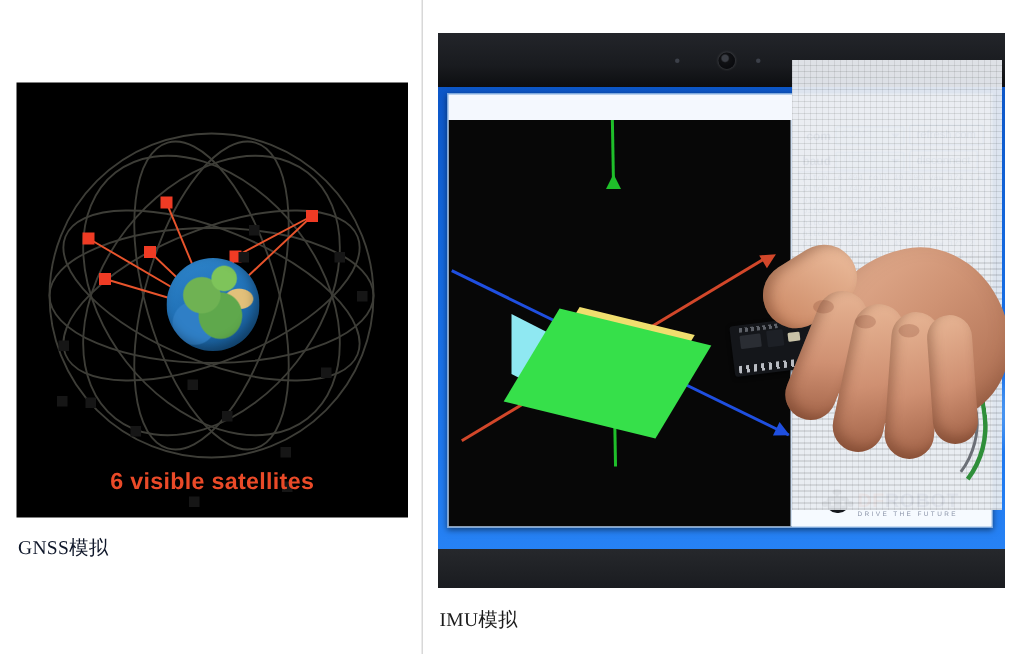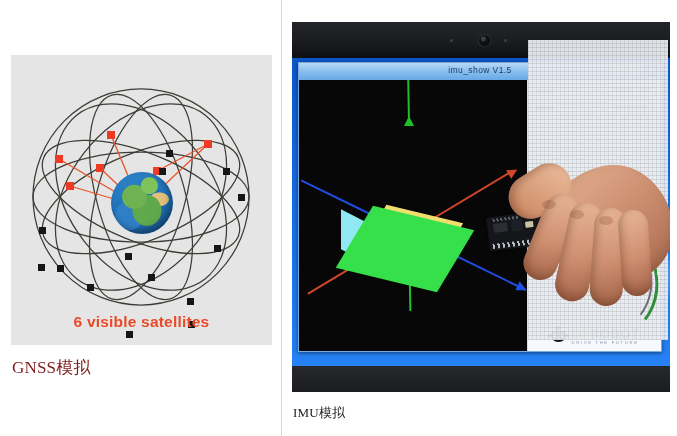--- a/index.html
+++ b/index.html
@@ -16,25 +16,25 @@
   
   .col-divider{
     position:absolute;left:281px;top:0;width:1px;height:436px;
     background:#d8d8d8;
   }
 
   
   .col-left{position:absolute;left:0;top:0;width:281px;height:436px;}
   .gnss-figure{
     position:absolute;left:11px;top:55px;width:261px;height:290px;
-    background:#e5e5e5;overflow:hidden;
+    background:#000000;overflow:hidden;
   }
   .gnss-caption{
     position:absolute;left:12px;top:356px;
-    font-size:17px;color:#7f1d1d;letter-spacing:.2px;
+    font-size:13px;color:#0f172a;letter-spacing:.2px;
     white-space:nowrap;
   }
 
   
   .globe{
     position:absolute;left:50%;top:50%;
     width:62px;height:62px;margin-left:-31px;margin-top:-28px;
     border-radius:50%;
     background:
       radial-gradient(circle at 62% 22%, #7ec45a 0 8px, transparent 9px),
@@ -379,28 +379,20 @@
         <div class="webcam-dot r"></div>
       </div>
 
       <div class="wallpaper">
         <div class="wall-glow"></div>
       </div>
       <div class="desk-shadow"></div>
 
       <div class="app-window">
 
-        <div class="app-titlebar">
-          <div class="app-title">imu_show V1.5</div>
-          <div class="win-btns">
-            <div class="win-btn">–</div>
-            <div class="win-btn">□</div>
-            <div class="win-btn close">✕</div>
-          </div>
-        </div>
 
         <div class="app-body">
 
           <div class="viewport3d">
             <div class="axis axis-y"></div>
             <div class="axis axis-y2"></div>
             <div class="axis axis-x"></div>
             <div class="axis axis-x2"></div>
             <div class="axis axis-z"></div>
             <div class="axis axis-z2"></div>

